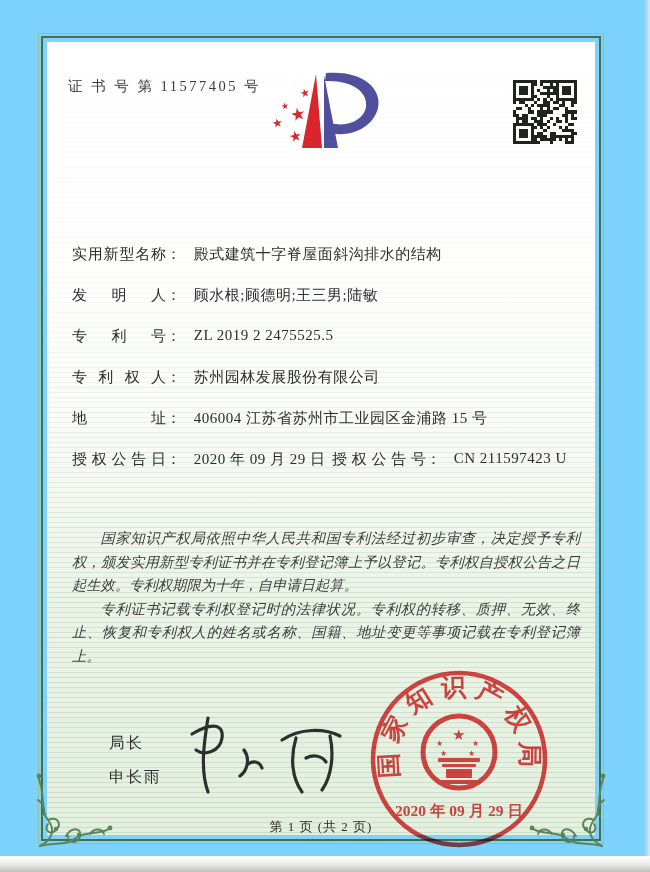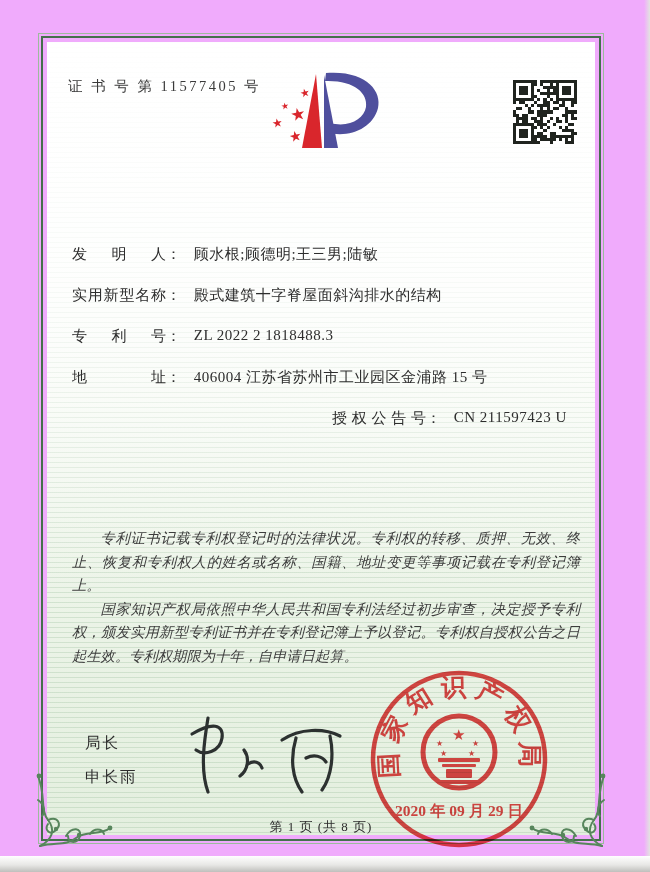--- a/index.html
+++ b/index.html
@@ -1,20 +1,20 @@
 <!DOCTYPE html>
 <html><head>
 <meta charset="utf-8">
 <style>
   * { margin:0; padding:0; box-sizing:border-box; }
   html,body { background:#ffffff; }
   body { font-family:"Liberation Serif","DejaVu Serif",serif; }
   .page {
     position:relative; width:650px; height:872px; margin:0 auto;
-    background:#f0abfc; overflow:hidden;
+    background:#7dd3fc; overflow:hidden;
   }
   .scan-edge-bottom {
     position:absolute; left:0; right:0; bottom:0; height:16px;
     background:linear-gradient(to bottom,#ffffff 0%,#e8e8e6 55%,#bfbfbc 100%);
   }
   .scan-edge-right {
     position:absolute; top:0; bottom:0; right:0; width:6px;
     background:linear-gradient(to right,rgba(255,255,255,0),#e3e3e0);
   }
   
@@ -74,21 +74,21 @@
   
   .body-text {
     position:absolute; left:72px; top:527px; width:508px;
     font-size:14.3px; line-height:23.5px; color:#3c3c3c;
     font-style:italic; text-align:justify;
   }
   .body-text p { text-indent:2em; }
 
   
   .signer { position:absolute; left:85px; top:733px; font-size:15.5px; color:#2d2d2d; }
-  .signer div { margin-bottom:13px; letter-spacing:2px; }
+  .signer div { margin-bottom:13px; letter-spacing:2px;margin-left:24px; }
   .signature-svg { position:absolute; left:178px; top:712px; width:175px; height:90px; }
 
   
   .seal {
     position:absolute; left:368px; top:668px; width:182px; height:182px;
     mix-blend-mode:multiply; opacity:0.93;
   }
 
   
   .footer-page {
@@ -403,46 +403,54 @@
       <i style="grid-area: 21 / 9;"></i>
       <i style="grid-area: 21 / 13;"></i>
       <i style="grid-area: 21 / 18;"></i>
       <i style="grid-area: 21 / 19;"></i>
       <i style="grid-area: 21 / 20;"></i>
     </div>
 
 
   <div class="fields">
     <div class="field-row">
+      <span class="field-label">实用新型名称</span><span class="field-colon">：</span>
+      <span class="field-value">殿式建筑十字脊屋面斜沟排水的结构</span>
+    </div>
+    <div class="field-row">
       <span class="field-label">发 明 人</span><span class="field-colon">：</span>
       <span class="field-value">顾水根;顾德明;王三男;陆敏</span>
     </div>
     <div class="field-row">
-      <span class="field-label">实用新型名称</span><span class="field-colon">：</span>
-      <span class="field-value">殿式建筑十字脊屋面斜沟排水的结构</span>
-    </div>
-    <div class="field-row">
       <span class="field-label">专 利 号</span><span class="field-colon">：</span>
-      <span class="field-value">ZL 2022 2 1818488.3</span>
+      <span class="field-value">ZL 2019 2 2475525.5</span>
+    </div>
+    <div class="field-row">
+      <span class="field-label">专 利 权 人</span><span class="field-colon">：</span>
+      <span class="field-value">苏州园林发展股份有限公司</span>
     </div>
     <div class="field-row">
       <span class="field-label">地 址</span><span class="field-colon">：</span>
       <span class="field-value">406004 江苏省苏州市工业园区金浦路 15 号</span>
     </div>
     <div class="field-row">
+      <span>
+        <span class="field-label">授权公告日</span><span class="field-colon">：</span>
+        <span class="field-value">2020 年 09 月 29 日</span>
+      </span>
       <span class="field-pair-right">
         <span class="field-label">授权公告号</span><span class="field-colon">：</span>
         <span class="field-value">CN 211597423 U</span>
       </span>
     </div>
   </div>
 
   <div class="body-text">
+    <p>国家知识产权局依照中华人民共和国专利法经过初步审查，决定授予专利权，颁发实用新型专利证书并在专利登记簿上予以登记。专利权自授权公告之日起生效。专利权期限为十年，自申请日起算。</p>
     <p>专利证书记载专利权登记时的法律状况。专利权的转移、质押、无效、终止、恢复和专利权人的姓名或名称、国籍、地址变更等事项记载在专利登记簿上。</p>
-    <p>国家知识产权局依照中华人民共和国专利法经过初步审查，决定授予专利权，颁发实用新型专利证书并在专利登记簿上予以登记。专利权自授权公告之日起生效。专利权期限为十年，自申请日起算。</p>
   </div>
 
   <div class="signer">
     <div>局长</div>
     <div>申长雨</div>
   </div>
 
   <svg class="signature-svg" viewBox="0 0 175 90">
     <g fill="none" stroke="#2c3130" stroke-width="3.2" stroke-linecap="round">
       <path d="M14,22 C34,10 46,12 44,26 C42,40 26,44 18,38"></path>
@@ -475,17 +483,17 @@
         <text x="100" y="88" font-size="8">★</text>
       </g>
       <rect x="70" y="90" width="42" height="4" rx="1"></rect>
       <rect x="74" y="96" width="34" height="3" rx="1"></rect>
       <rect x="78" y="101" width="26" height="9" rx="1"></rect>
       <rect x="70" y="112" width="42" height="4" rx="1"></rect>
     </g>
     <text x="91" y="148" text-anchor="middle" font-size="15.5" fill="#e23a3a" font-weight="700">2020 年 09 月 29 日</text>
   </svg>
 
-  <div class="footer-page">第 1 页 (共 8 页)</div>
+  <div class="footer-page">第 1 页 (共 2 页)</div>
 
   <div class="scan-edge-right"></div>
   <div class="scan-edge-bottom"></div>
 </div>
 
 </body></html>

